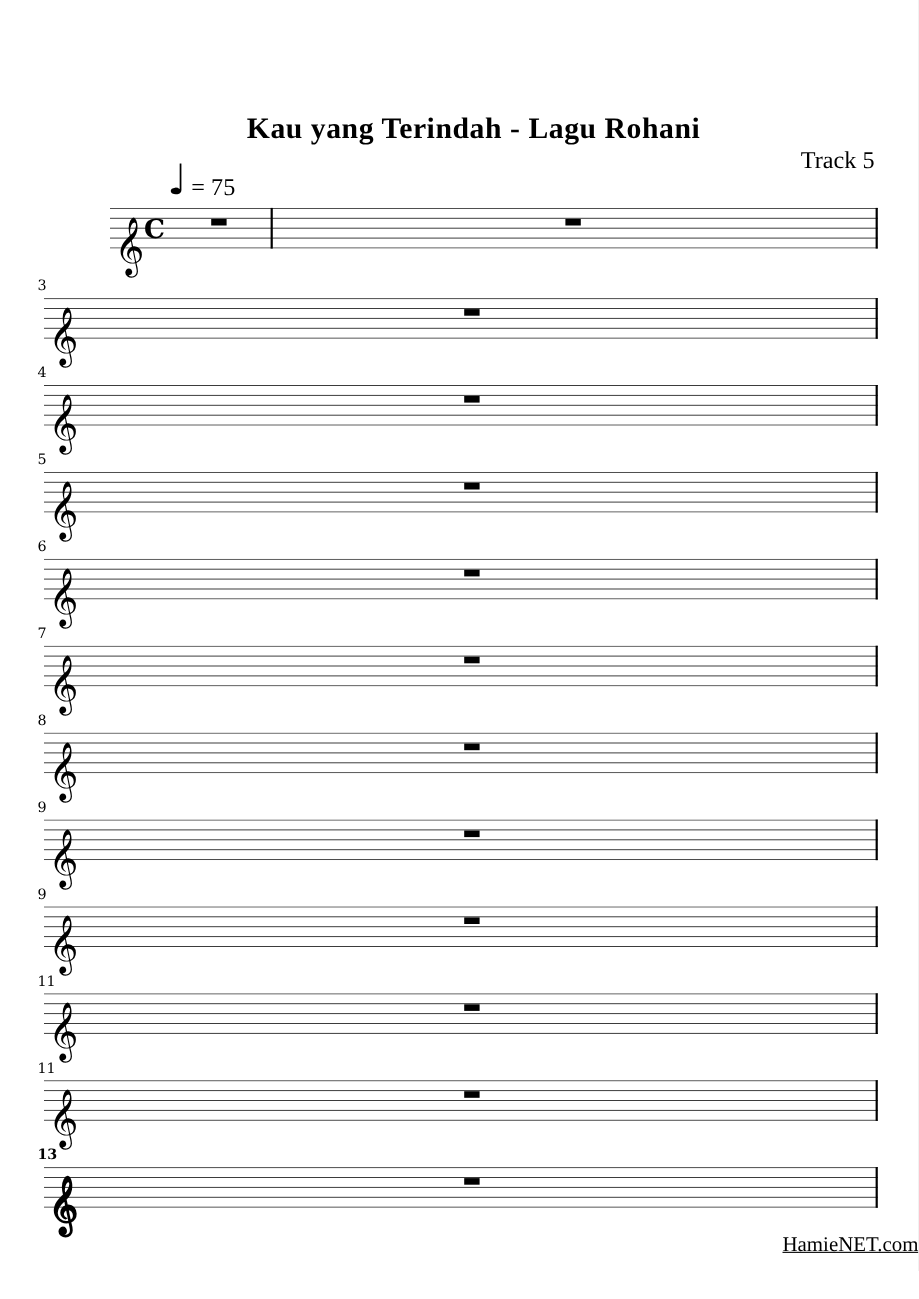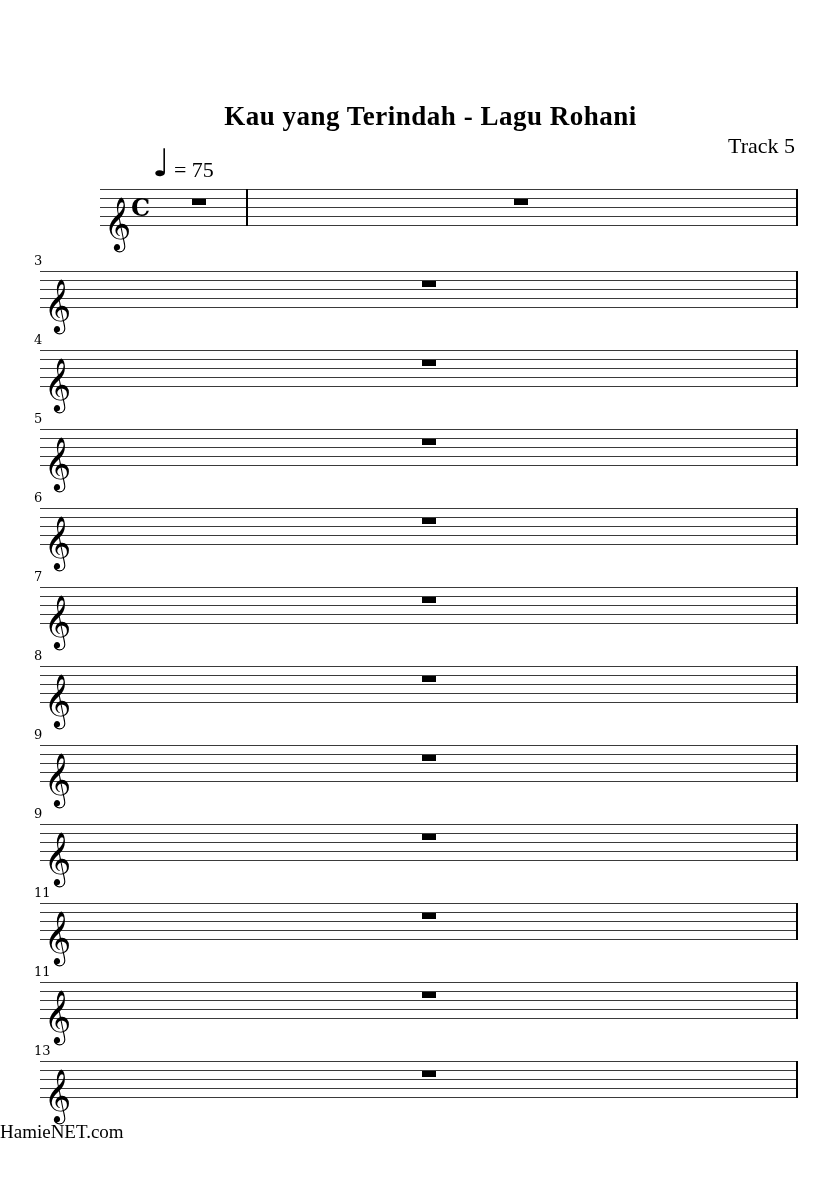--- a/index.html
+++ b/index.html
@@ -29,23 +29,24 @@
     top: 136px;
     right: 40px;
     font-size: 22px;
     line-height: 20px;
   }
   .footer {
     position: absolute;
     top: 1121px;
     left: 0;
     width: 100%;
-    text-align: left;
+    text-align: right;
     font-size: 19px;
     line-height: 22px;
+    text-decoration: underline;
   }
   
   .system {
     position: absolute;
     height: 37px;
   }
   .staff-lines {
     position: absolute;
     left: 0; top: 0; right: 0; bottom: 0;
     background-image: linear-gradient(#3a3a3a 0, #3a3a3a 1px, transparent 1px);
@@ -206,21 +207,21 @@
   </div>
 
   <div class="system" style="top:982px; left:40px; width:758px;">
     <span class="measure-number">11</span>
     <div class="staff-lines"></div>
     <span class="clef">𝄞</span>
     <div class="whole-rest" style="left:382px;"></div>
     <div class="barline end"></div>
   </div>
 
-  <div class="system" style="top:1061px; left:40px; width:758px;">
+  <div class="system" style="top:1061px; left:40px; width:758px;font-weight:bold;">
     <span class="measure-number">13</span>
     <div class="staff-lines"></div>
     <span class="clef">𝄞</span>
     <div class="whole-rest" style="left:382px;"></div>
     <div class="barline end"></div>
   </div>
 
   <div class="footer">HamieNET.com</div>
 
 </div>

